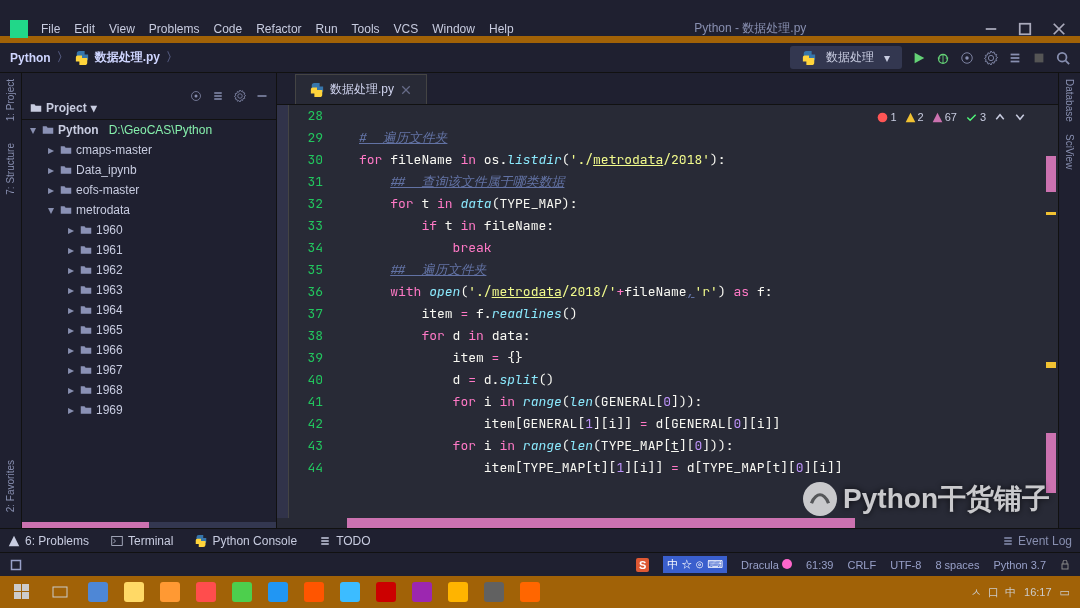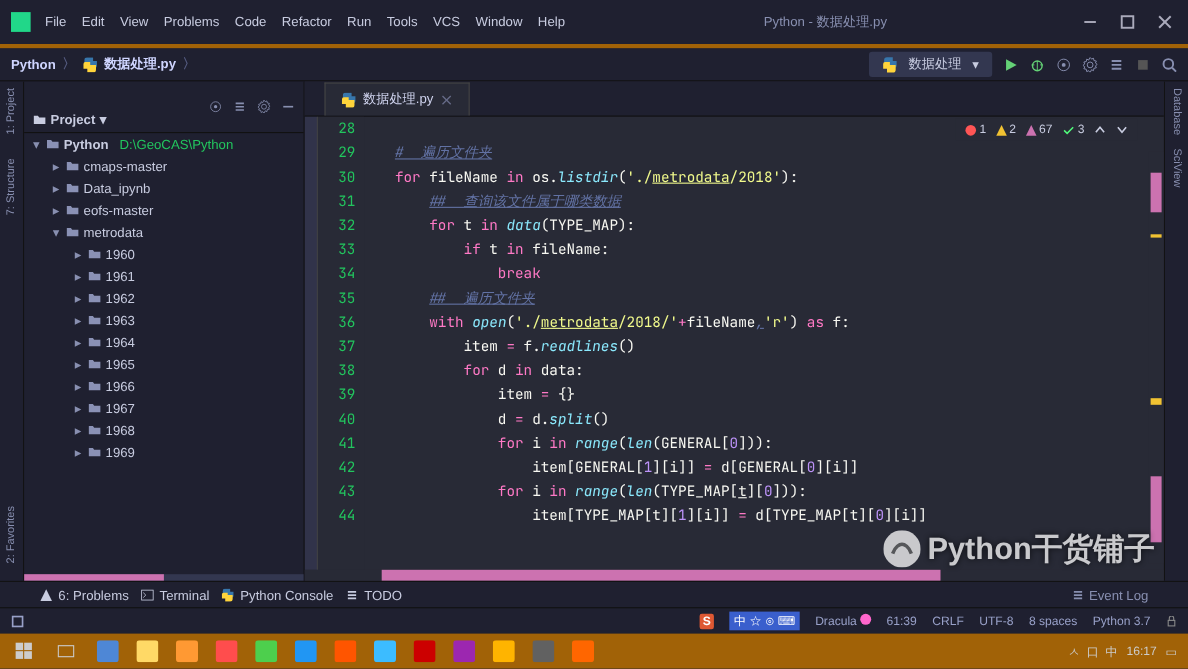--- a/index.html
+++ b/index.html
@@ -1,21 +1,21 @@
 <!DOCTYPE html>
 <html><head>
 <meta charset="utf-8">
 <style>
 * { margin: 0; padding: 0; box-sizing: border-box; }
 body { font-family: "Segoe UI", "Microsoft YaHei", sans-serif; font-size: 12px; background: #1f2030; color: #c8cce0;
        width: 1080px; height: 608px; overflow: hidden; display: flex; flex-direction: column; }
 .icon { display: inline-flex; align-items: center; justify-content: center; }
 
 
-.titlebar { height: 44px; background: #1f2030; display: flex; align-items: center; padding: 0 4px; border-bottom: 4px solid #a16207; }
+.titlebar { height: 22px; background: #1f2030; display: flex; align-items: center; padding: 0 4px; border-bottom: 7px solid #a16207; margin-top: 21px; }
 .titlebar .logo { width: 18px; height: 18px; margin: 0 6px; }
 .menu { display: flex; }
 .menu-item { padding: 4px 7px; cursor: default; }
 .titlebar-title { flex: 1; text-align: center; color: #888fb0; }
 .win-controls { display: flex; gap: 12px; align-items: center; padding-right: 6px; }
 .win-controls .icon svg { width: 14px; height: 14px; }
 .win-controls .icon { width: 22px; height: 22px; color: #aab; }
 
 
 .navbar { height: 30px; background: #1f2030; display: flex; align-items: center; padding: 0 10px; border-bottom: 1px solid #111; }
@@ -43,21 +43,21 @@
 .pp-header .title { display: flex; align-items: center; gap: 4px; font-weight: bold; margin-top: 24px; }
 .pp-header .tools { margin-left: auto; display: flex; gap: 10px; color: #888fb0; }
 .pp-header .tools svg { width: 12px; height: 12px; }
 .tree { flex: 1; overflow: hidden; font-size: 12px; }
 .tree-sb { height: 6px; background: #333750;}
 .tree-sb-thumb { height: 6px; background: #cc72b0; width: 50%; margin-left: 0;}
 .tree-row { display: flex; align-items: center; padding: 3px 6px; gap: 4px; white-space: nowrap; }
 .tree-row .arrow { width: 10px; text-align: center; color: #888fb0; }
 .tree-row .folder-icon svg { width: 12px; height: 12px; color: #8a91b5; }
 .tree-root .name { font-weight: bold; }
-.tree-root .path { color: #22c55e; margin-left: 6px; font-weight: normal; }
+.tree-root .path { color: #86efac; margin-left: 6px; font-weight: normal; }
 .depth1 { padding-left: 24px; }
 .depth2 { padding-left: 44px; }
 
 
 .editor { flex: 1; display: flex; flex-direction: column; background: #282a36; position: relative; }
 .tabs { height: 32px; background: #1f2030; display: flex; align-items: flex-end; padding: 0 18px; border-bottom: 1px solid #111; }
 .tab { background: #282a36; padding: 6px 14px; display: flex; align-items: center; gap: 6px; color: #d0d4ef;
        border-top: 1px solid #444; border-left: 1px solid #444; border-right: 1px solid #444; position: relative; }
 .tab .close { color: #666b88; width: 12px; }
 .editor-body { flex: 1; display: flex; position: relative; overflow: hidden; font-family: "JetBrains Mono","Consolas",monospace; font-size: 13px; }
@@ -82,21 +82,21 @@
 .insp.grn svg { color: #50fa7b; }
 .insp.mag svg { color: #cc72b0; }
 
 .error-stripe { position: absolute; right: 0; top: 32px; bottom: 6px; width: 14px; background: #282a36; }
 .stripe-mark { position: absolute; right: 2px; width: 10px; height: 3px; } .syel { background: #f1c232; }
 .smag { background: #cc72b0; }
 .h-scrollbar { height: 10px; background: #282a36; display: flex; }
 .h-thumb { height: 10px; background: #cc72b0; width: 65%; margin-left: 70px; }
 
 
-.toolwindow-bar { height: 24px; background: #1f2030; display: flex; align-items: center; gap: 11px; padding: 0 36px;
+.toolwindow-bar { height: 24px; background: #1f2030; display: flex; align-items: center; gap: 22px; padding: 0 8px;
                   border-top: 1px solid #111; color: #c8cce0; font-size: 12px; }
 .toolwindow-bar .tool-btn { display: flex; align-items: center; gap: 5px; }
 
 .status-bar { height: 24px; background: #1f2030; display: flex; align-items: center; padding: 0 10px;
               border-top: 1px solid #111; color: #98a0c8; font-size: 11px; gap: 16px; }
 .status-bar .right { margin-left: auto; display: flex; align-items: center; gap: 14px; }
 .status-dot { width: 10px; height: 10px; border-radius: 50%; background: #ff66cc; display: inline-block; margin-left: 3px; }
 .event-log { display: flex; align-items: center; gap: 4px; color: #888fb0; }
 
 .watermark { position: absolute; right: 30px; bottom: 10px; color: #fff; font-size: 28px; font-weight: bold;

